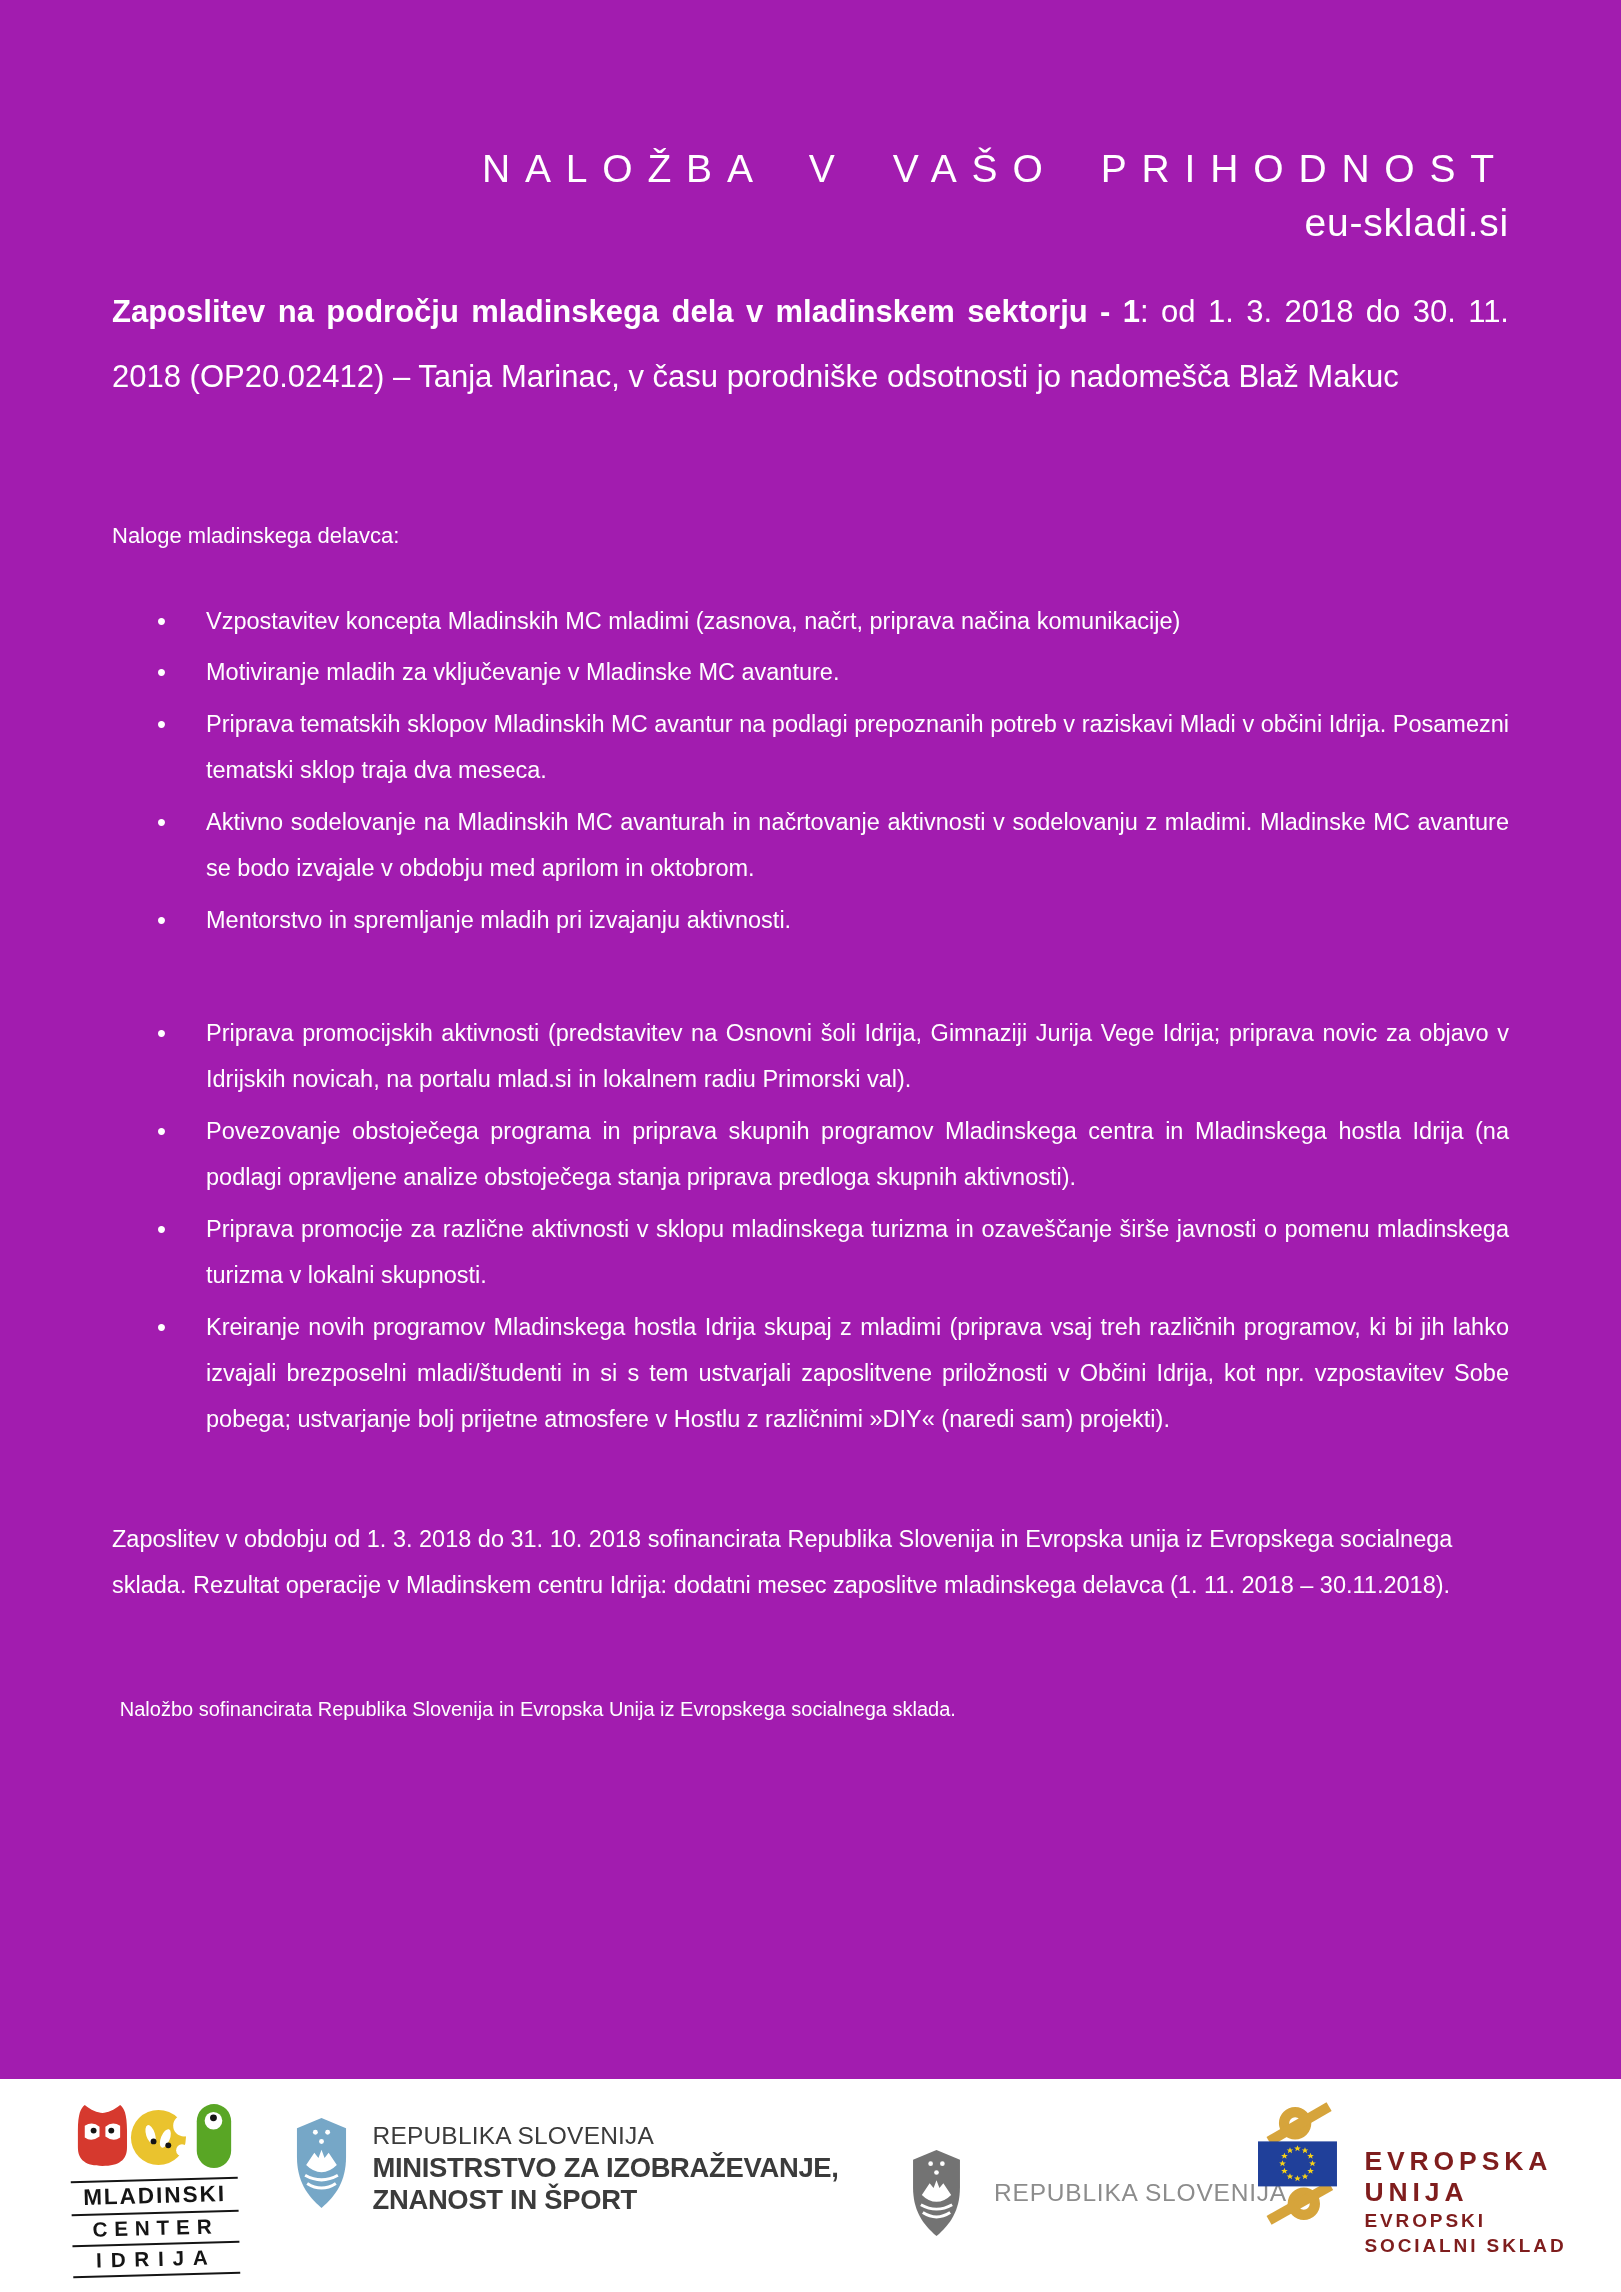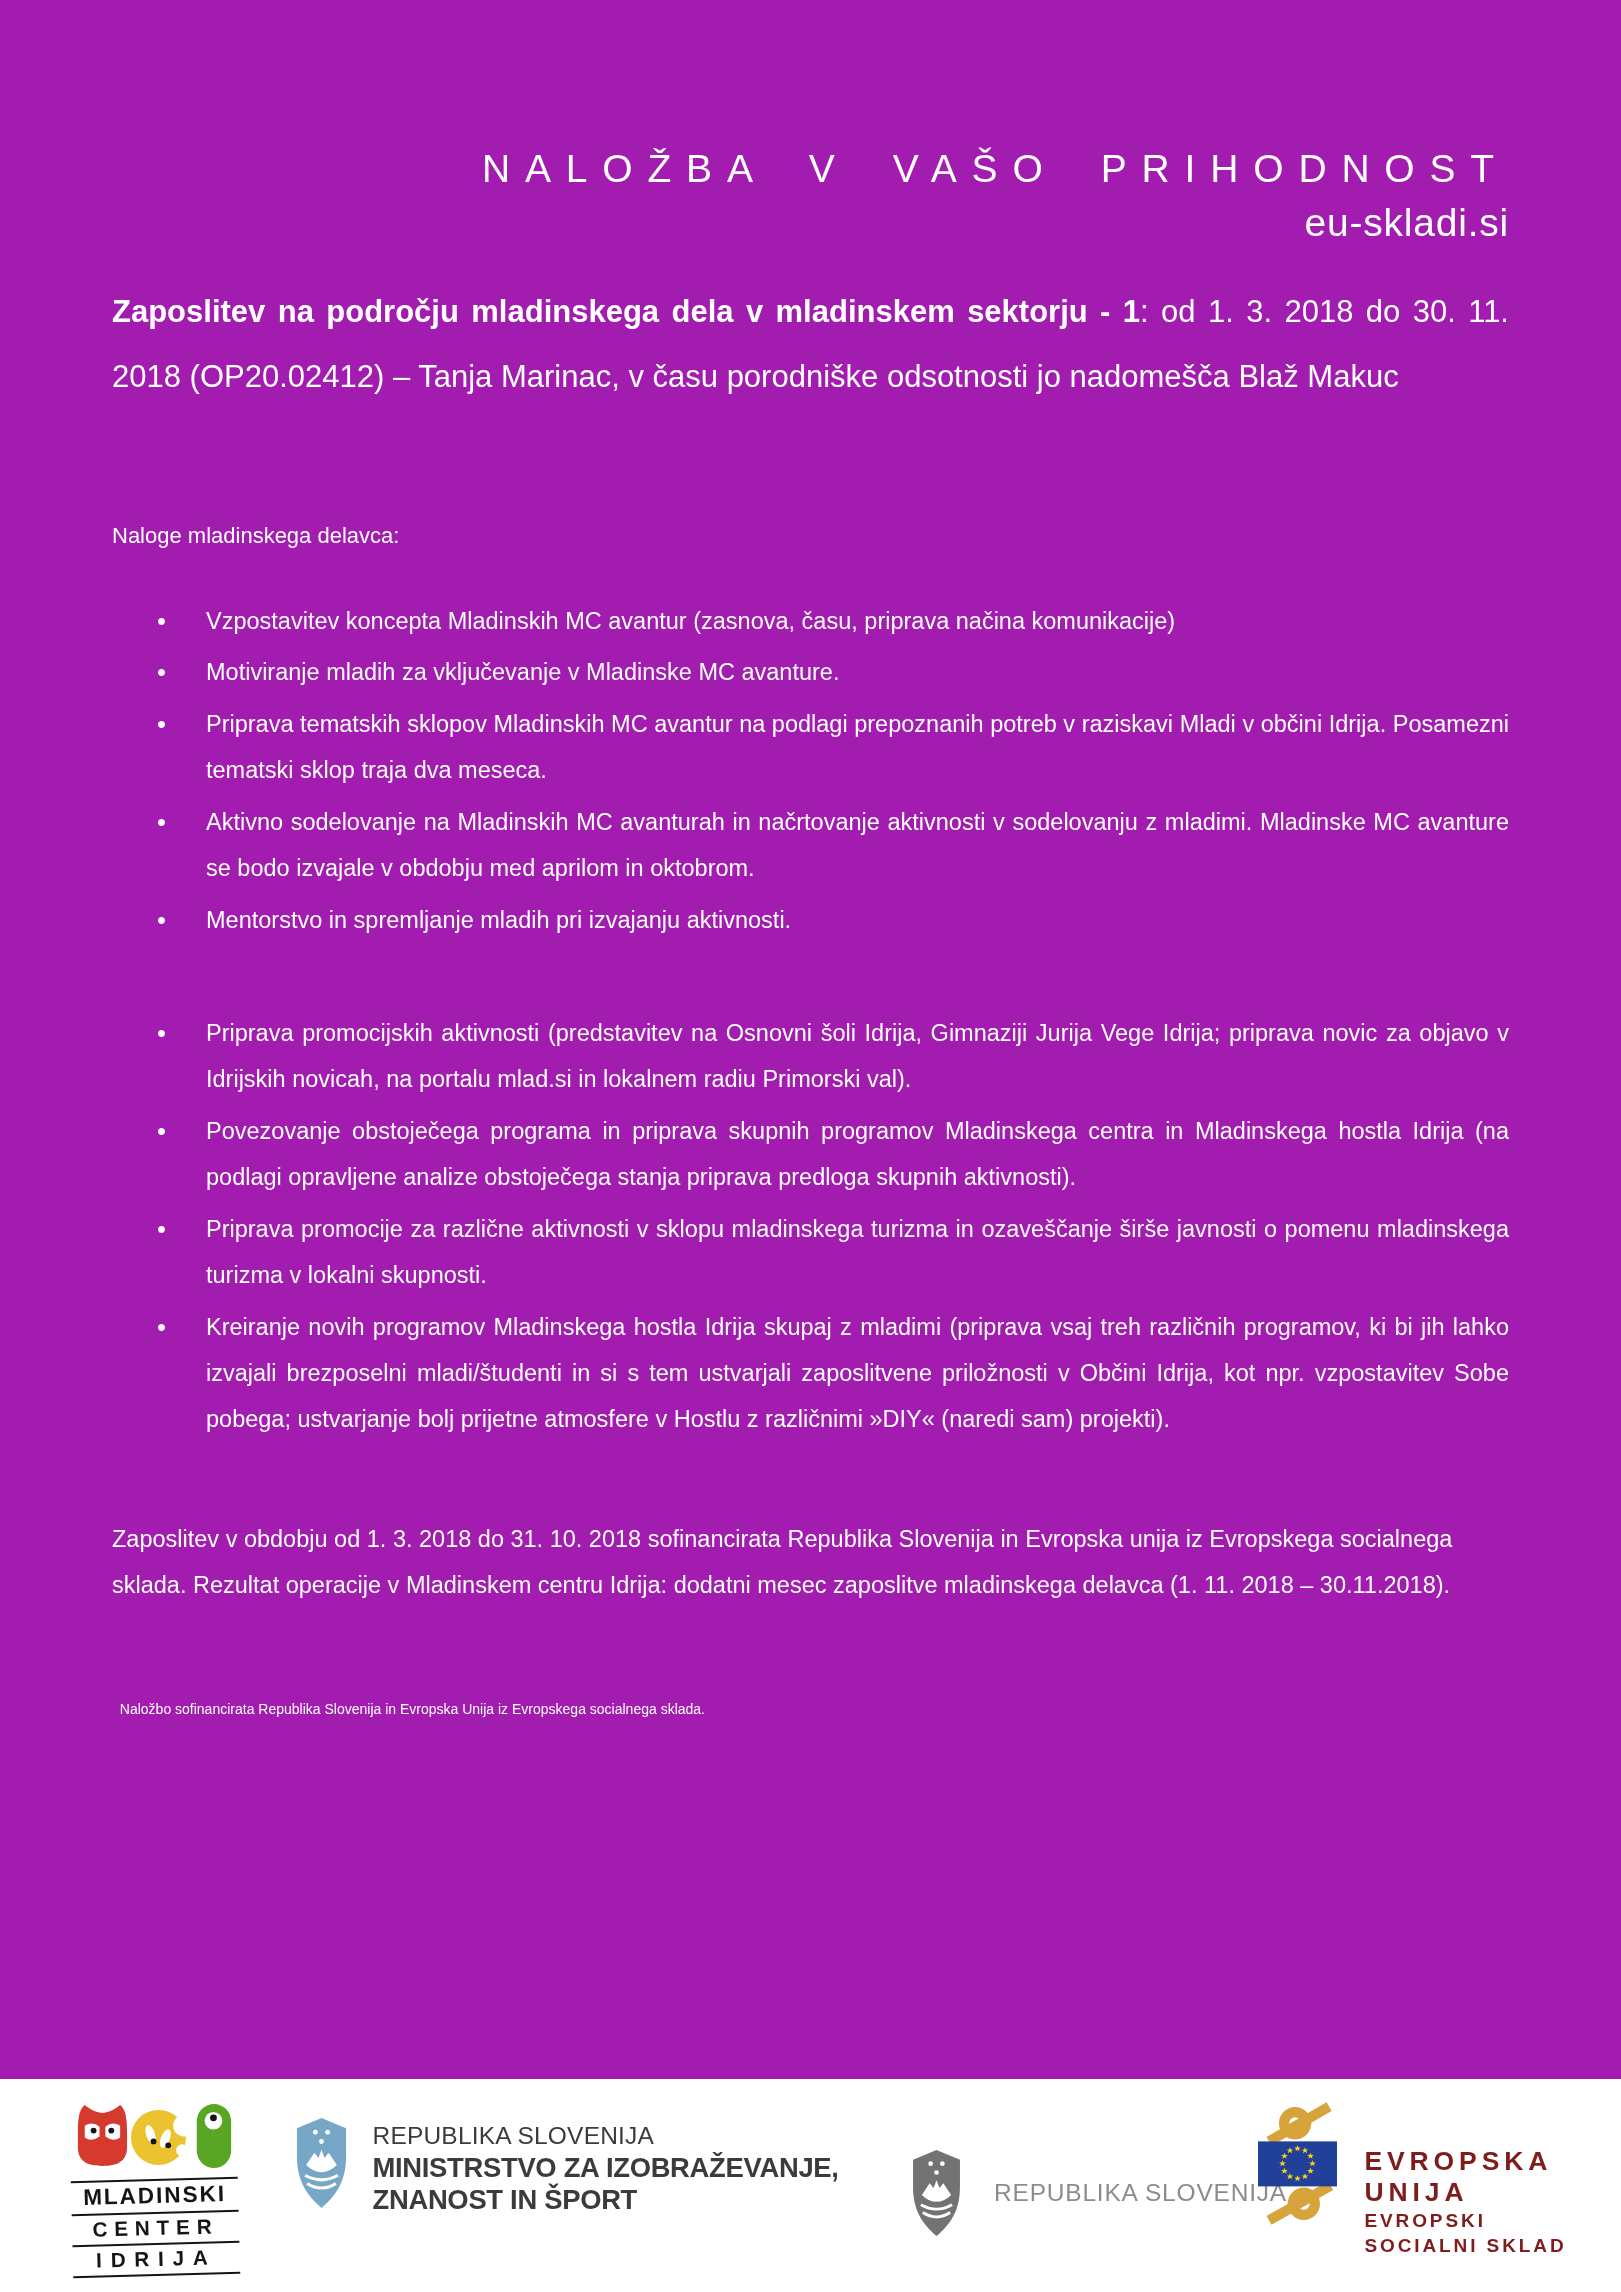--- a/index.html
+++ b/index.html
@@ -55,21 +55,21 @@
     font-size: 25.5px;
   }
   .closing {
     margin-top: 74px;
     font-size: 23.5px; line-height: 46px;
     text-align: left;
   }
   .footnote {
     margin-top: 87px;
     padding-left: 7.8px;
-    font-size: 14px; line-height: 29px;
+    font-size: 20px; line-height: 29px;
   }
   
   .footer {
     position: absolute; left:0; top:2079px; width:100%; height:214px;
     background:#ffffff;
   }
   .logo { position: absolute; }
   
   .logo-mci { left: 72px; top: 21.6px; width: 167px; }
   .mci-rows { margin-top: 3.9px; transform: rotate(-1.5deg); color:#151515; }
@@ -105,21 +105,21 @@
   <div class="gold">
 
     <div class="tagline">NALOŽBA V VAŠO PRIHODNOST</div>
     <div class="site">eu-skladi.si</div>
 
     <p class="doc-title"><span class="b">Zaposlitev na področju mladinskega dela v mladinskem sektorju - 1</span><span>: od 1. 3. 2018 do 30. 11. 2018 (OP20.02412) – Tanja Marinac, v času porodniške odsotnosti jo nadomešča Blaž Makuc</span></p>
 
     <div class="tasks-heading">Naloge mladinskega delavca:</div>
 
     <ul class="tasks first">
-      <li>Vzpostavitev koncepta Mladinskih MC avantur (zasnova, času, priprava načina komunikacije)</li>
+      <li>Vzpostavitev koncepta Mladinskih MC mladimi (zasnova, načrt, priprava načina komunikacije)</li>
       <li>Motiviranje mladih za vključevanje v Mladinske MC avanture.</li>
       <li>Priprava tematskih sklopov Mladinskih MC avantur na podlagi prepoznanih potreb v raziskavi Mladi v občini Idrija. Posamezni tematski sklop traja dva meseca.</li>
       <li>Aktivno sodelovanje na Mladinskih MC avanturah in načrtovanje aktivnosti v sodelovanju z mladimi. Mladinske MC avanture se bodo izvajale v obdobju med aprilom in oktobrom.</li>
       <li>Mentorstvo in spremljanje mladih pri izvajanju aktivnosti.</li>
     </ul>
 
     <ul class="tasks second">
       <li>Priprava promocijskih aktivnosti (predstavitev na Osnovni šoli Idrija, Gimnaziji Jurija Vege Idrija; priprava novic za objavo v Idrijskih novicah, na portalu mlad.si in lokalnem radiu Primorski val).</li>
       <li>Povezovanje obstoječega programa in priprava skupnih programov Mladinskega centra in Mladinskega hostla Idrija (na podlagi opravljene analize obstoječega stanja priprava predloga skupnih aktivnosti).</li>
       <li>Priprava promocije za različne aktivnosti v sklopu mladinskega turizma in ozaveščanje širše javnosti o pomenu mladinskega turizma v lokalni skupnosti.</li>

